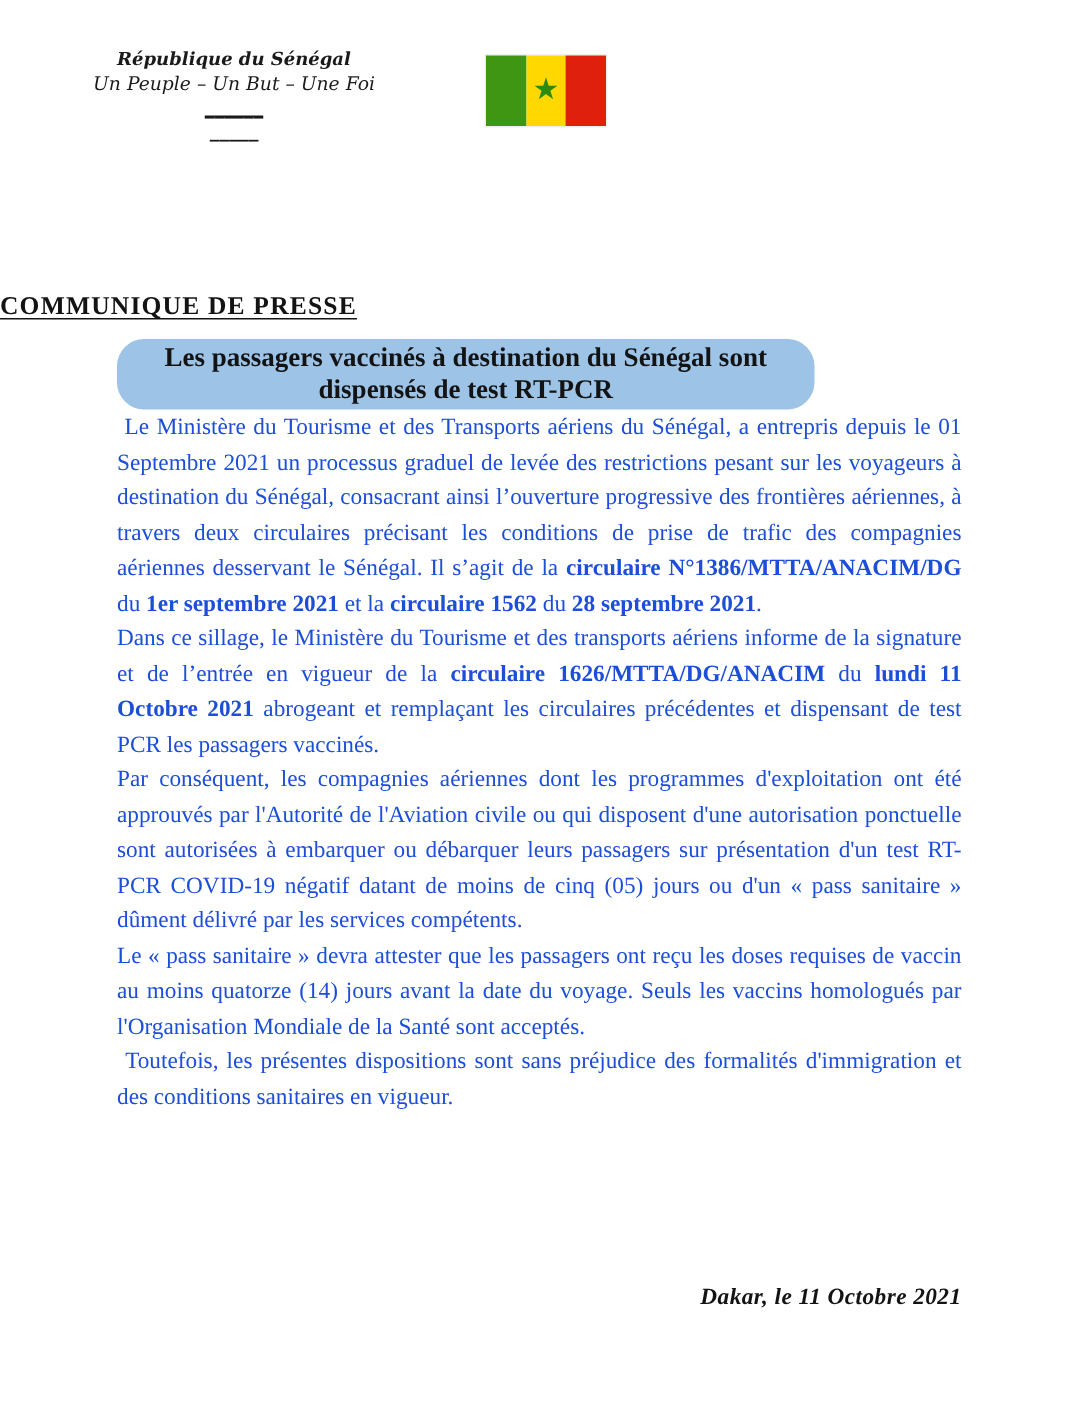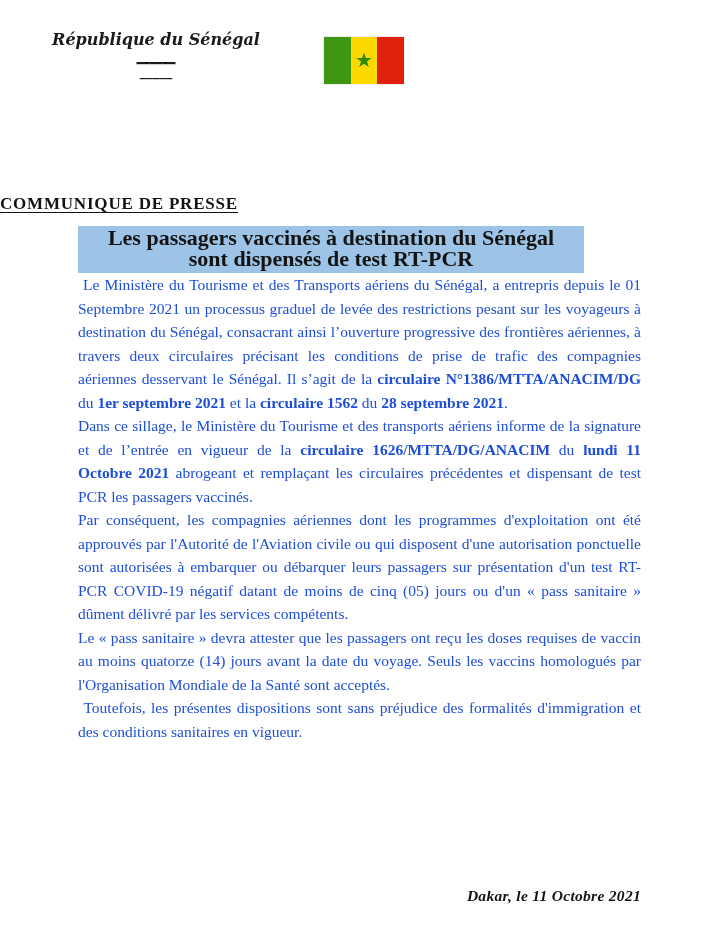--- a/index.html
+++ b/index.html
@@ -17,21 +17,21 @@
   .letterhead {
     position: absolute;
     top: 31px;
     left: 36px;
     width: 240px;
     text-align: center;
     font-family: "DejaVu Serif", serif;
     font-style: italic;
     color: #1a1a1a;
   }
-  .republic   { font-size: 16px; font-weight: bold; line-height: 17px; }
+  .republic   { font-size: 12px; font-weight: bold; line-height: 17px; }
   .motto      { font-size: 12.5px; line-height: 16px; }
   .sep        { font-weight: bold; font-size: 13px; line-height: 14px; letter-spacing: 0; }
   .sep1       { margin-top: 2px; text-decoration: underline; }
   .ministry-line { font-size: 19px; font-weight: bold; line-height: 23px; }
   .ministry-block { margin-top: 6px; }
   .sep2       { margin-top: 1px; }
 
   
   .flag {
     position: absolute;
@@ -66,62 +66,64 @@
   .title span {
     text-decoration: underline;
     text-underline-offset: 3px;
   }
 
   
   .headline {
     position: absolute;
     top: 226px;
     left: 78px;
-    width: 506px;
+    width: 465px;
     box-sizing: border-box;
     padding: 2px 8px 4px;
     text-align: center;
     font-weight: bold;
-    font-size: 22px;
+    font-size: 18px;
     line-height: 20.5px;
+    border-radius: 18px;
   }
 
   
   .bodytext {
     position: absolute;
     top: 273px;
     left: 78px;
     width: 563px;
     text-align: justify;
     font-size: 15.5px;
     line-height: 23.5px;
     color: #1d4ed8;
   }
   .bodytext p { margin: 0; }
   .bodytext b { font-weight: bold; }
 
   
   .dateline {
     position: absolute;
-    top: 887px;
+    top: 856px;
     right: 77px;
     font-weight: bold;
     font-style: italic;
     font-size: 15.5px;
     letter-spacing: 0.3px;
     text-align: right;
   }
 </style>
 </head>
 <body>
 
 <div class="page">
 
   <div class="letterhead">
     <div class="republic">République du Sénégal</div>
+    <div class="motto">Un Peuple – Un But –  Une Foi</div>
     <div class="sep sep1">______</div>
     <div class="sep sep2">_____</div>
   </div>
 
   <div class="flag">
     <div class="stripe" style="background-color: rgb(63, 150, 19);"></div>
     <div class="stripe" style="background-color: rgb(255, 216, 0);"></div>
     <div class="stripe" style="background-color: rgb(222, 32, 13);"></div>
     <span class="star" style="color: rgb(47, 138, 12);">★</span>
   </div>

